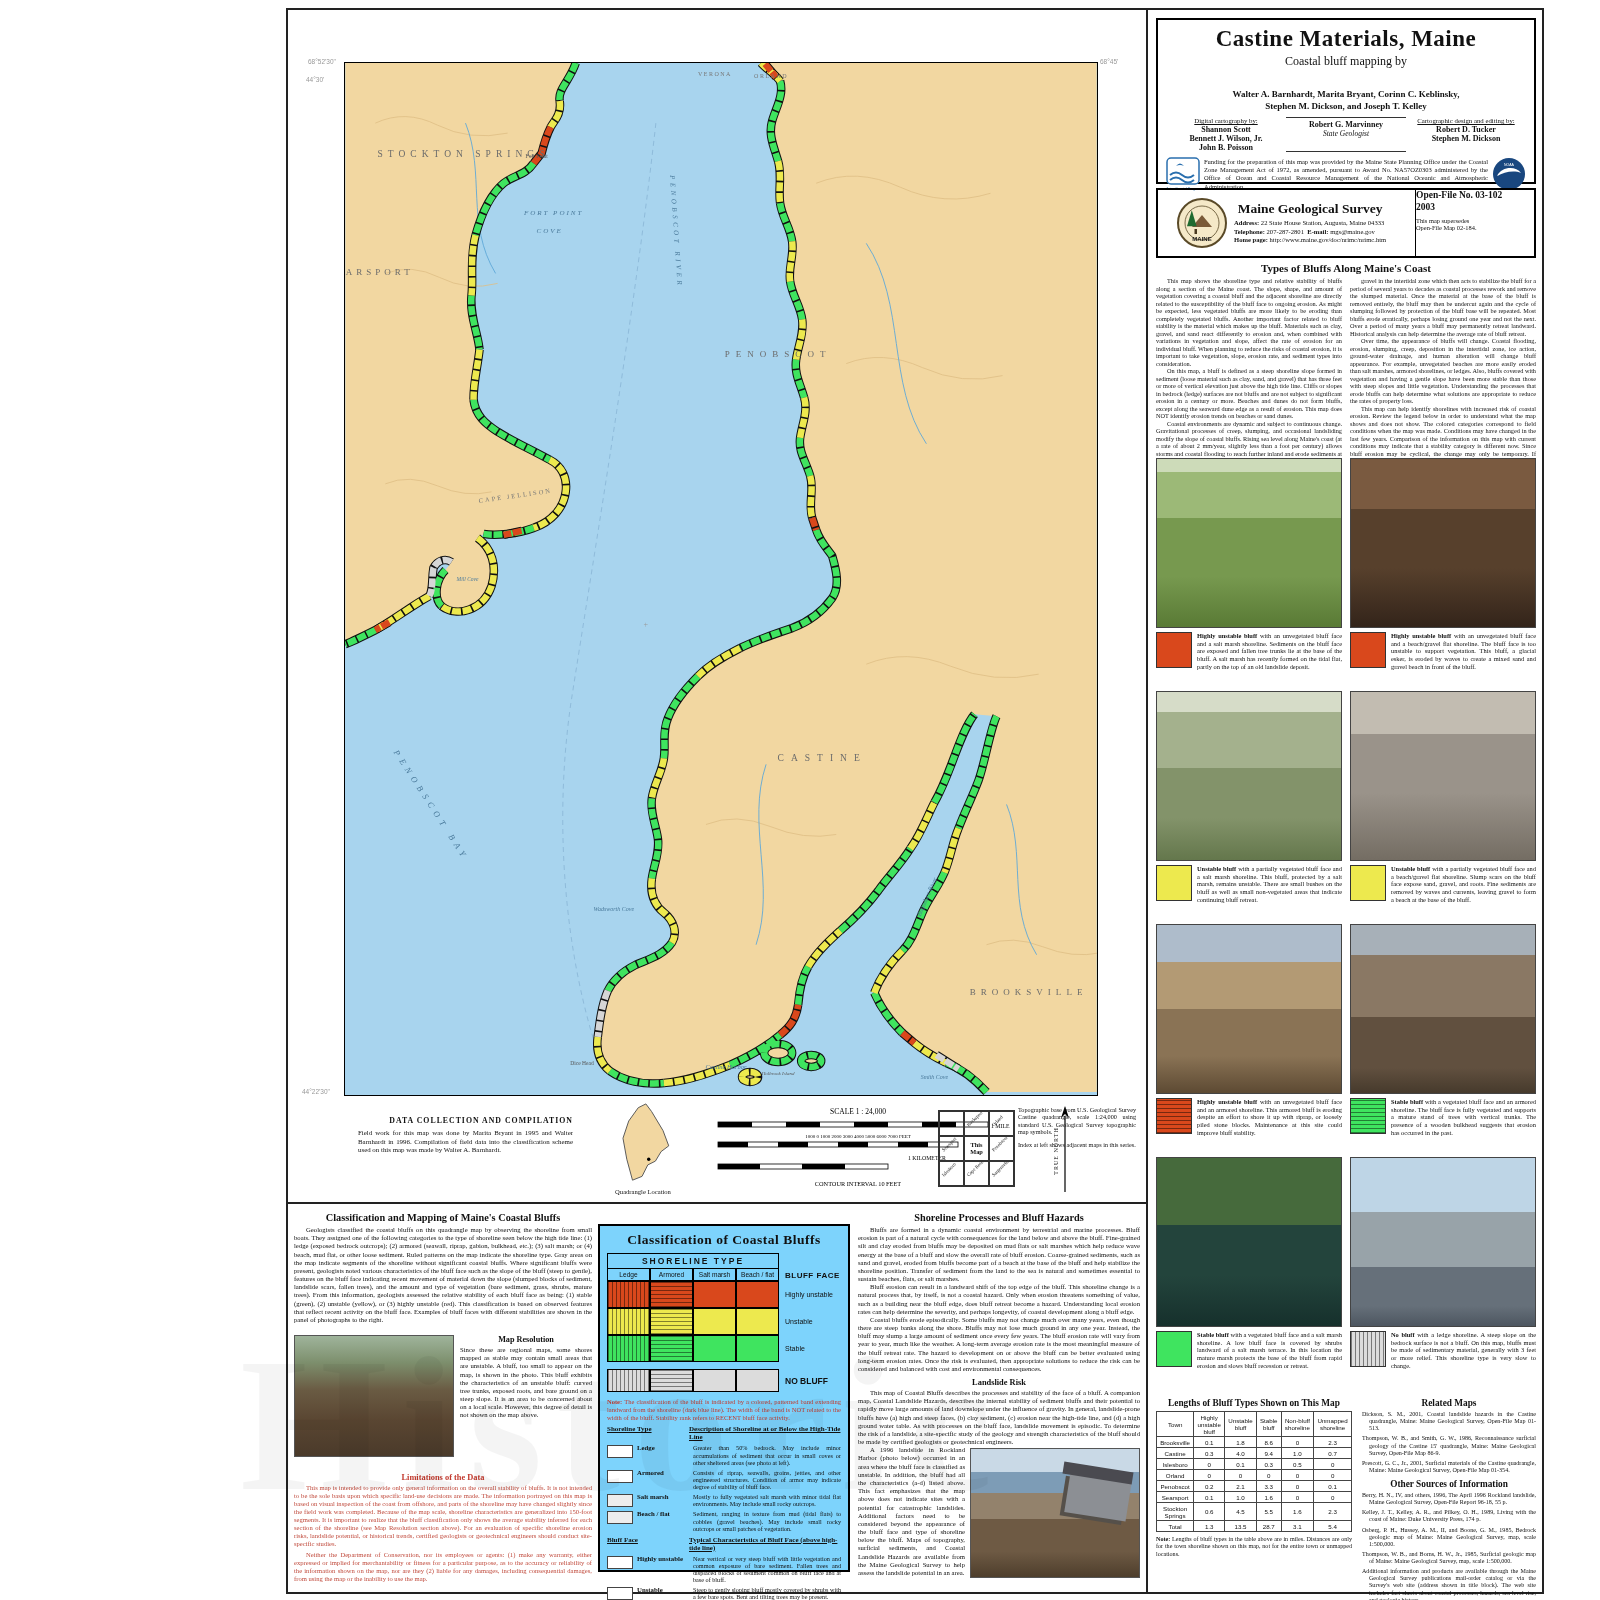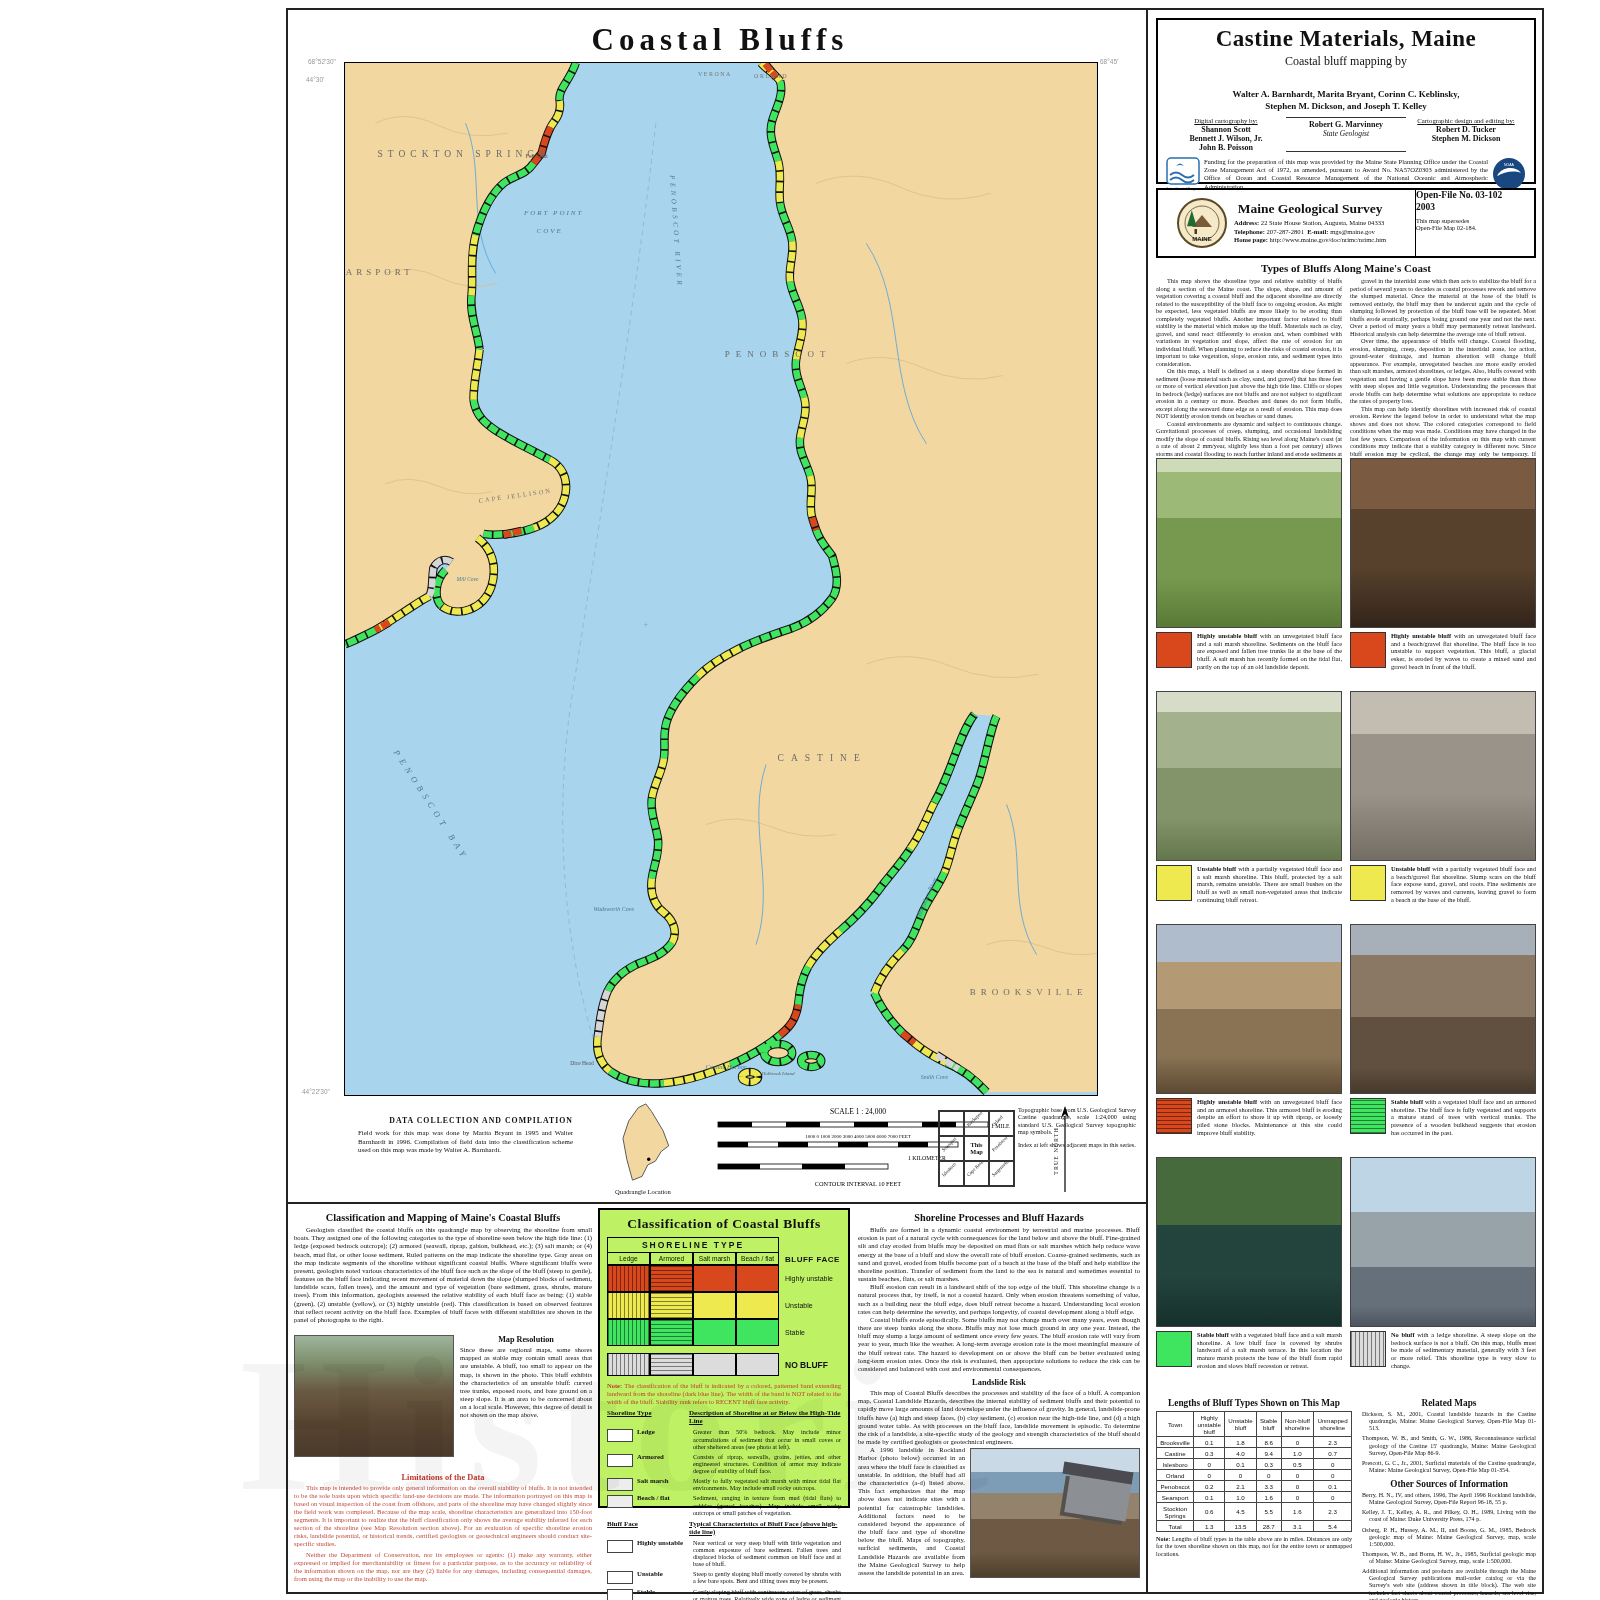--- a/index.html
+++ b/index.html
@@ -35,21 +35,21 @@
   .ind{text-indent:12px}
   .mr-row{display:flex;margin-top:11px}
   .photo-trees{width:158px;height:120px;flex:none;border:1px solid #555;
     background:linear-gradient(180deg,#9fb49b 0%,#7d8f6d 22%,#6a5b43 45%,#5a4632 70%,#4a3a2a 100%)}
   .mr-txt{margin-left:6px}
   .mr-txt h4{margin:0 0 2px 0;font-size:8.2px;text-align:center}
   .mr-txt p{margin:0;font-size:6.7px;text-align:justify;line-height:1.22}
   .limit h4{margin:16px 0 2px 0;font-size:8.4px;text-align:center;color:#c23a2e}
   .limit p{margin:0 0 3px 0;font-size:6.6px;text-align:justify;line-height:1.22;color:#c04a3c}
   
-  .c2{position:absolute;left:310px;top:4px;width:252px;height:300px;border:2px solid #000;background:#bef264;padding:6px 7px;box-sizing:border-box}
+  .c2{position:absolute;left:310px;top:20px;width:252px;height:348px;border:2px solid #000;background:#7dd3fc;padding:6px 7px;box-sizing:border-box}
   .c2 h2{margin:0 0 5px 0;font-size:13.5px;text-align:center;letter-spacing:.5px}
   .lg{display:grid;grid-template-columns:repeat(4,43px) 66px;column-gap:0;font-family:"Liberation Sans",sans-serif}
   .lg .sthead{grid-column:1/5;border:1.5px solid #000;text-align:center;font-size:8.5px;font-weight:bold;letter-spacing:2px;padding:2px 0}
   .lg .cname{border:1px solid #000;border-top:none;text-align:center;font-size:6.6px;padding:2px 0}
   .lg .bfhead{font-size:8px;font-weight:bold;padding-left:6px;align-self:center;letter-spacing:.5px}
   .lg .cell{border:1px solid #000;height:25px}
   .lg .face{font-size:7px;padding-left:6px;align-self:center}
   .lg .gap{grid-column:1/6;height:7px}
   .lg .nb{height:21px}
   .lg .nbl{font-size:8.5px;font-weight:bold;padding-left:6px;align-self:center}
@@ -123,21 +123,20 @@
   .refs h4.h2nd{margin-top:5px}
   .small-sans{font-family:"Liberation Sans",sans-serif}
 </style>
 </head>
 <body>
 
 <div class="watermark">Historic</div>
 
 <div class="poster">
 
-  <div class="map-title">Coastal  Bluffs</div>
 
   <div class="crd" style="left:20px;top:48px">68°52'30"</div>
   <div class="crd" style="left:18px;top:66px">44°30'</div>
   <div class="crd" style="left:812px;top:48px">68°45'</div>
   <div class="crd" style="left:14px;top:1078px">44°22'30"</div>
 
   <svg class="map" width="752" height="1032" viewBox="0 0 750 1030">
     <defs>
       <path id="bg" d="M230,0 C224,18 212,26 214,38 M188,100 C180,112 168,112 158,120 C146,130 136,150 130,172 M126,232 C124,252 132,268 134,286 M128,336 C130,352 140,360 152,368 C168,378 186,386 204,396 M188,464 C172,470 150,472 138,470 M96,542 C88,534 90,516 100,506 M30,566 C14,574 6,578 0,580 M434,18 C438,32 430,44 426,58 C422,72 428,84 432,98 M434,140 C436,154 444,164 446,178 M444,218 C446,232 454,242 456,256 M450,296 C448,310 454,320 458,334 M454,374 C452,388 460,398 464,412 M470,466 C474,478 482,486 486,492 C490,506 494,522 486,534 M486,534 C476,548 462,558 446,564 C428,570 410,576 394,584 M352,612 C340,624 328,638 322,654 C316,668 320,680 318,694 M306,734 C304,748 310,760 312,774 C314,788 308,800 306,814 M326,878 C318,890 304,894 290,900 C278,906 268,914 262,926 M264,1006 C278,1016 298,1020 318,1018 M384,1000 C402,992 420,982 434,970 M452,940 C453,928 455,914 462,902 M494,866 C508,854 520,842 532,826 C542,812 554,800 564,784 M588,738 C596,724 602,708 608,692 C614,676 620,660 628,650 M650,652 C644,664 638,700 632,716 C626,732 618,748 612,764 M598,808 C592,822 582,834 576,848 C570,862 566,876 556,886 M528,928 C534,942 544,956 556,968 M600,998 C616,1004 628,1014 640,1027 M418,988 a14,9 0 1,0 28,0 a14,9 0 1,0 -28,0 M455,996 a10,6 0 1,0 20,0 a10,6 0 1,0 -20,0"></path>
       <path id="by" d="M214,38 C216,52 208,58 205,64 M130,172 C124,196 128,214 126,232 M134,286 C132,304 128,318 128,336 M204,396 C216,402 222,414 220,428 C218,444 206,458 188,464 M84,532 C66,542 48,556 30,566 M132,474 C146,484 152,502 146,522 C138,546 112,554 96,542 M432,98 C436,112 432,126 434,140 M446,178 C448,192 442,204 444,218 M456,256 C458,270 452,282 450,296 M458,334 C462,348 456,360 454,374 M464,412 C468,426 462,440 466,454 M394,584 C378,592 364,600 352,612 M318,694 C316,708 308,720 306,734 M306,814 C304,828 308,840 318,848 C328,856 332,868 326,878 M252,972 C250,986 254,998 264,1006 M318,1018 C342,1016 364,1008 384,1000 M462,902 C470,888 482,877 494,866 M564,784 C574,770 580,754 588,738 M612,764 C606,778 604,794 598,808 M556,886 C544,898 534,912 528,928 M568,978 C580,988 592,994 600,998 M415,0 C420,6 428,10 434,18 M396,1012 a8,5 0 1,0 16,0 a8,5 0 1,0 -16,0"></path>

